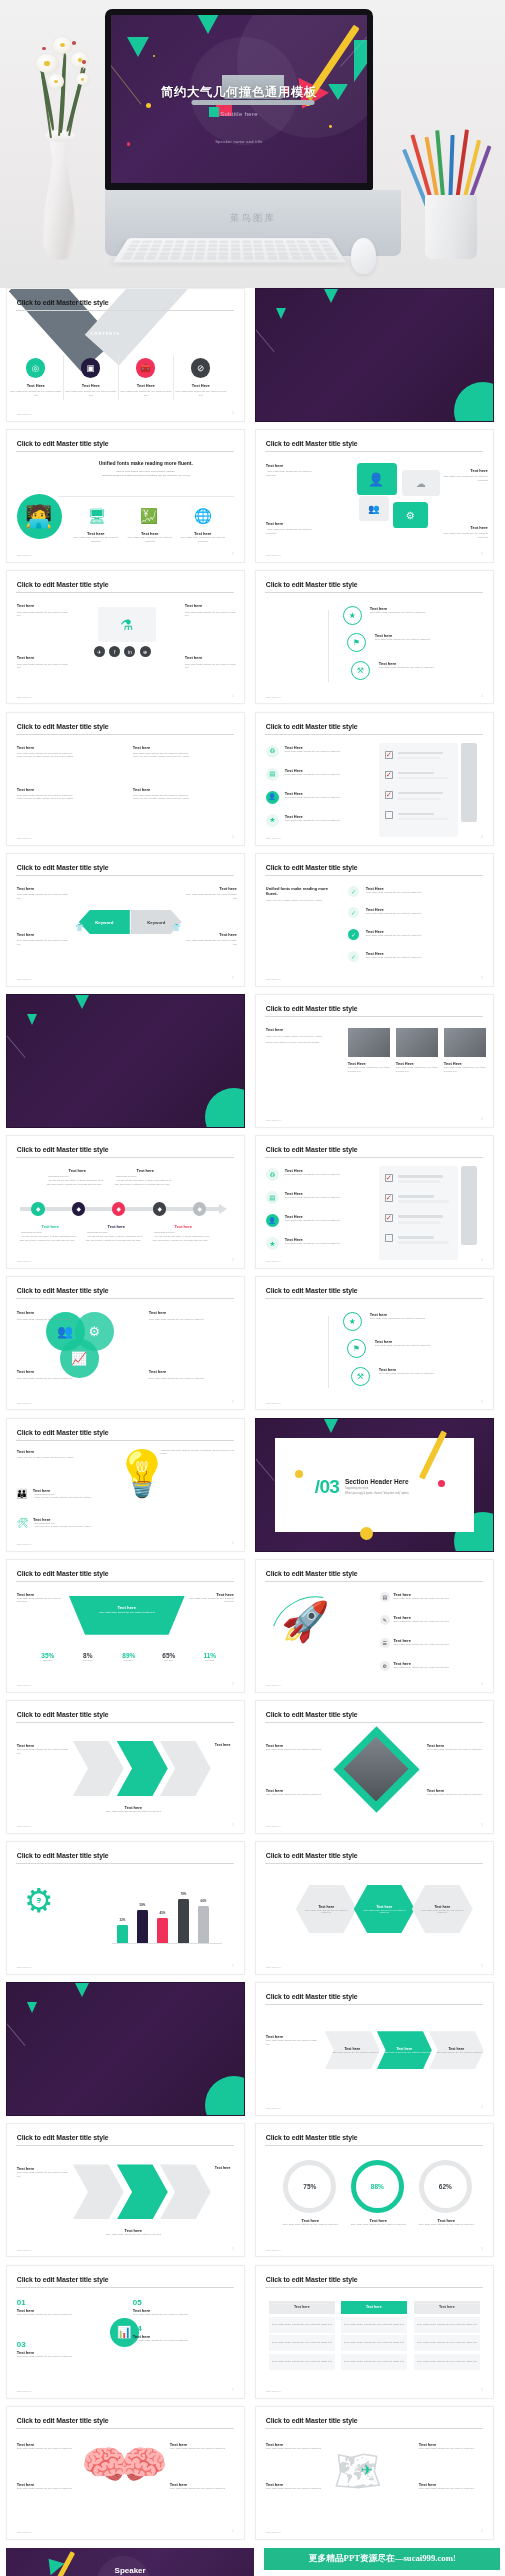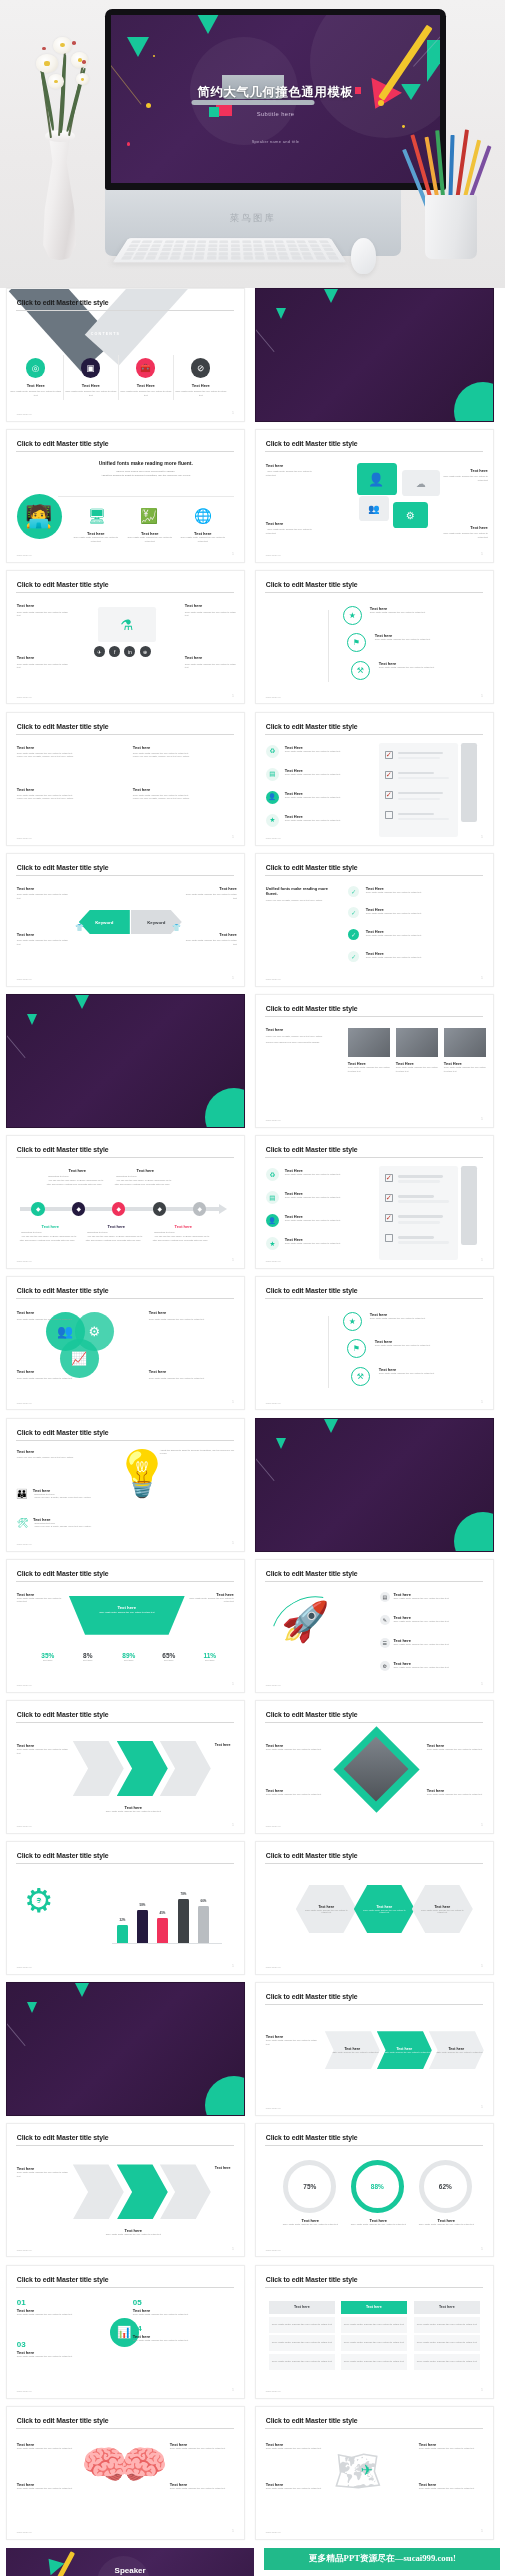--- a/index.html
+++ b/index.html
@@ -40,21 +40,21 @@
     box-shadow: 0 0 2.2px rgba(0,0,0,.08);
   }
   .flower::after {
     content:''; position:absolute; left:38%; top:38%; width:24%; height:24%;
     border-radius:50%; background:#e8c33f;
   }
   .berry { position:absolute; width:3.6px; height:3.6px; border-radius:50%; background:#c0504d; }
 
   .monitor { position: absolute; left: 105px; top: 8.7px; width: 296px; }
   .monitor-bezel {
-    width: 341px; height: 181px; background: #111014;
+    width: 268px; height: 181px; background: #111014;
     border-radius: 7.2px 7.2px 2.2px 2.2px; padding: 6.5px 5.8px 7.2px 5.8px;
   }
   .screen {
     width: 100%; height: 100%; position: relative; overflow: hidden;
     background: linear-gradient(135deg,#3d1f4e 0%,#46235a 40%,#3a1c4a 100%);
   }
   .scr-circle-big {
     position:absolute; right:-22px; top:-29px; width: 152px; height: 152px;
     border-radius:50%; background: rgba(255,255,255,.055);
   }
@@ -807,20 +807,34 @@
           </div>
         </div>
     <div class="s-foot-l">www.islide.cc</div>
         <div class="s-foot-r">1</div>
       </div>
       <div class="slide dark">
     <div class="tri" style="left:68px;top:0;border-left:7.2px solid transparent;border-right:7.2px solid transparent;border-top:14.5px solid #17c79a;"></div>
     <div class="tri" style="left:20px;top:19px;border-left:5.8px solid transparent;border-right:5.8px solid transparent;border-top:11.6px solid #17c79a;"></div>
     <div class="dot" style="right:-19px;bottom:-19px;width:58px;height:58px;background:#17c79a;"></div>
     <div class="bar" style="left:4.3px;top:24.6px;width:0.7px;height:43px;background:rgba(210,200,230,.35);transform:rotate(-40deg);"></div>
+    <div class="sec-inner">
+      <div class="bar" style="right:38px;top:-8.7px;width:5.8px;height:52px;background:#f2c62c;transform:rotate(26deg);"></div>
+      <div class="dot" style="left:20px;top:32px;width:8px;height:8px;background:#f2c62c;"></div>
+      <div class="dot" style="right:29px;top:42px;width:7.2px;height:7.2px;background:#f0325b;"></div>
+      <div class="dot" style="left:85px;bottom:-8.7px;width:13px;height:13px;background:#f2c62c;"></div>
+      <div class="abs row" style="left:40px;top:40px;align-items:flex-start;gap:5.8px;">
+        <div class="sec-num">/03</div>
+        <div>
+              <div class="sec-head">Section Header Here</div>
+          <div class="sec-sub">Supporting text here.</div>
+          <div class="sec-sub2">When you copy &amp; paste, choose "keep text only" option.</div>
+            </div>
+      </div>
+    </div>
       </div>
       <div class="slide">
         <div class="s-title">Click to edit Master title style</div>
         <div class="s-rule"></div>
     <div class="abs" style="left:62px;top:36px;width:116px;height:39px;background:#17c79a;clip-path:polygon(0 0,100% 0,86% 100%,14% 100%);"></div>
     <div class="abs" style="left:75px;top:45px;width:90px;text-align:center;color:#fff;">
       <div style="font-size:4.3px;font-weight:bold;">Text here</div>
       <div style="font-size:2.3px;margin-top:1.4px;">Copy paste fonts. Choose the only option to retain text</div>
         </div>
     <div class="abs" style="left:10px;top:32px;width:46px;">

